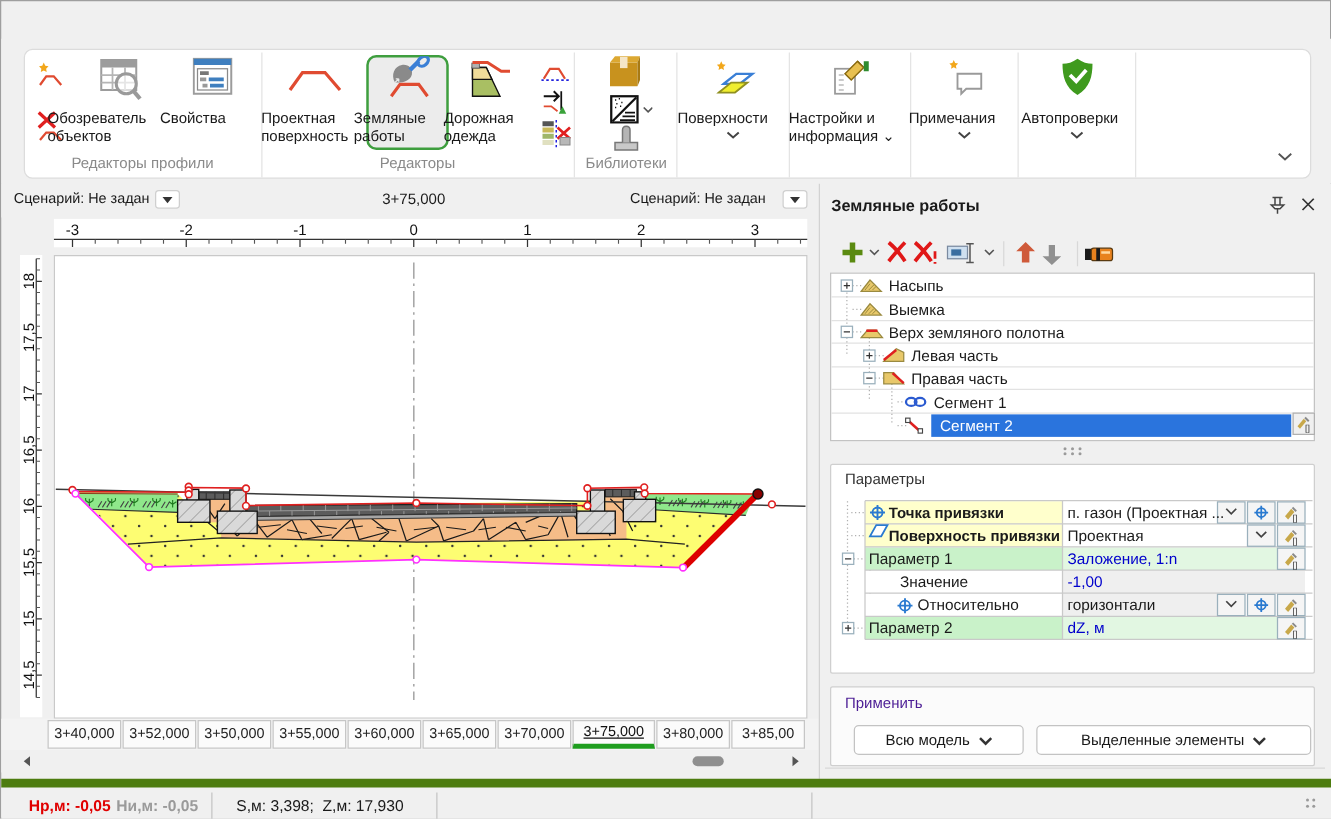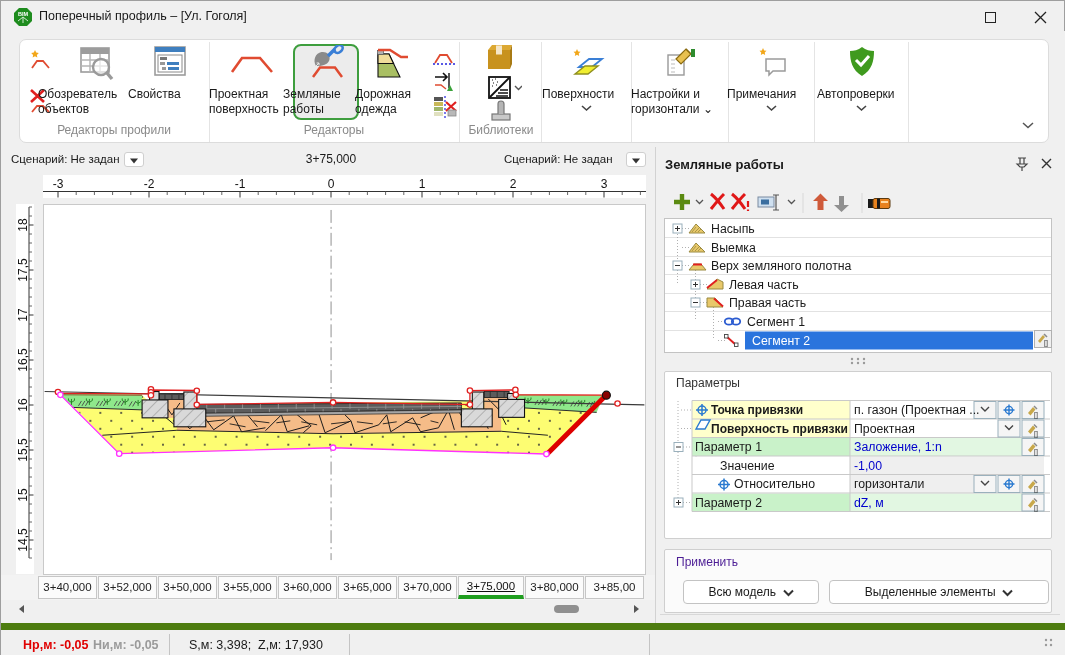--- a/index.html
+++ b/index.html
@@ -16,32 +16,20 @@
   #ribbonpanel { position:absolute; left:18px; top:8px; width:1030px; height:104px; background:#ffffff; border:1px solid #dcdcdc; border-radius:7px; }
   .gsep { position:absolute; top:2px; width:1px; height:100px; background:#e4e4e4; }
   .glabel { position:absolute; bottom:5px; font-size:12px; color:#8a8a8a; text-align:center; }
   .biglabel { position:absolute; font-size:12px; color:#1a1a1a; line-height:14.5px; }
   .selbtn { position:absolute; left:273px; top:4px; width:66px; height:76px; background:#ececec; border:2px solid #3e9e3e; border-radius:8px; }
 </style>
 </head>
 <body>
 <div id="win">
 
-<div id="titlebar">
-  <svg class="abs" style="left:13px; top:7px;" width="18" height="18" viewBox="0 0 18 18">
-    <polygon points="5,0 13,0 18,5 18,13 13,18 5,18 0,13 0,5" fill="#1e8c1e"></polygon>
-    <text x="9" y="8" font-size="5.5" font-weight="bold" fill="#ffffff" text-anchor="middle" font-family="Liberation Sans">BIM</text>
-    <path d="M4,13 L9,9 L14,13 M9,9 L9,15" stroke="#cfe8cf" stroke-width="1" fill="none"></path>
-  </svg>
-  <div class="title">Поперечный профиль – [Ул. Гоголя]</div>
-  <div id="tb-max"></div>
-  <svg class="abs" style="left:1033px; top:10px;" width="13" height="13" viewBox="0 0 13 13">
-    <path d="M1,1 L12,12 M12,1 L1,12" stroke="#222" stroke-width="1.3"></path>
-  </svg>
-</div>
 
 <div id="ribbon">
  <div id="ribbonpanel">
   <div class="gsep" style="left:189px"></div>
   <div class="gsep" style="left:439px"></div>
   <div class="gsep" style="left:521px"></div>
   <div class="gsep" style="left:611px"></div>
   <div class="gsep" style="left:708px"></div>
   <div class="gsep" style="left:794px"></div>
   <div class="gsep" style="left:888px"></div>
@@ -145,21 +133,21 @@
           <path d="M2,2 l4.5,4 4.5,-4" stroke="#444" stroke-width="1.6" fill="none"></path>
         </svg>
 
   <svg class="abs" style="left:644px; top:7px;" width="34" height="32" viewBox="0 0 34 32">
     <rect x="4" y="8" width="16" height="20" fill="#fff" stroke="#999" stroke-width="1.4"></rect>
     <path d="M7,13 l4,0 M7,17 l4,0 M7,21 l4,0 M7,25 l4,0" stroke="#bbb" stroke-width="1.2"></path>
     <path d="M12,12 L22,2 L27,7 L17,17 Z" fill="#e8c050" stroke="#8a6a10" stroke-width="1.2"></path>
     <path d="M22,2 L27,7" stroke="#8a6a10" stroke-width="1.2"></path>
     <rect x="27" y="2" width="4" height="8" fill="#2e8b2e"></rect>
   </svg>
-  <div class="biglabel" style="left:611px; top:47px; width:96px;">Настройки и горизонтали ⌄</div>
+  <div class="biglabel" style="left:611px; top:47px; width:96px;">Настройки и информация ⌄</div>
 
   <svg class="abs" style="left:737px; top:7px;" width="32" height="30" viewBox="0 0 32 30">
     <path d="M6,1 l1.1,2.4 2.4,0.35 -1.75,1.75 0.4,2.4 -2.15,-1.1 -2.15,1.1 0.4,-2.4 -1.75,-1.75 2.4,-0.35 z" fill="#f2a71b"></path>
     <path d="M9,12 L28,12 L28,24 L16,24 L12,28 L12,24 L9,24 Z" fill="#fff" stroke="#9a9a9a" stroke-width="1.5"></path>
   </svg>
   <div class="biglabel" style="left:707px; top:47px; width:88px;">Примечания</div>
   <svg class="abs" style="left:745px; top:64px;" width="13" height="9" viewBox="0 0 13 9">
           <path d="M2,2 l4.5,4 4.5,-4" stroke="#444" stroke-width="1.6" fill="none"></path>
         </svg>
 

